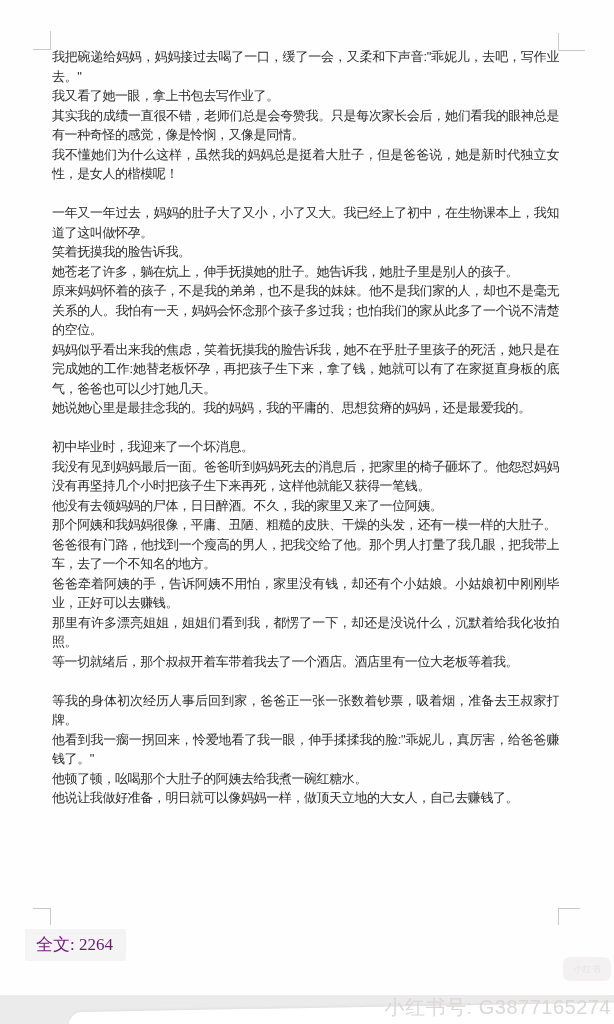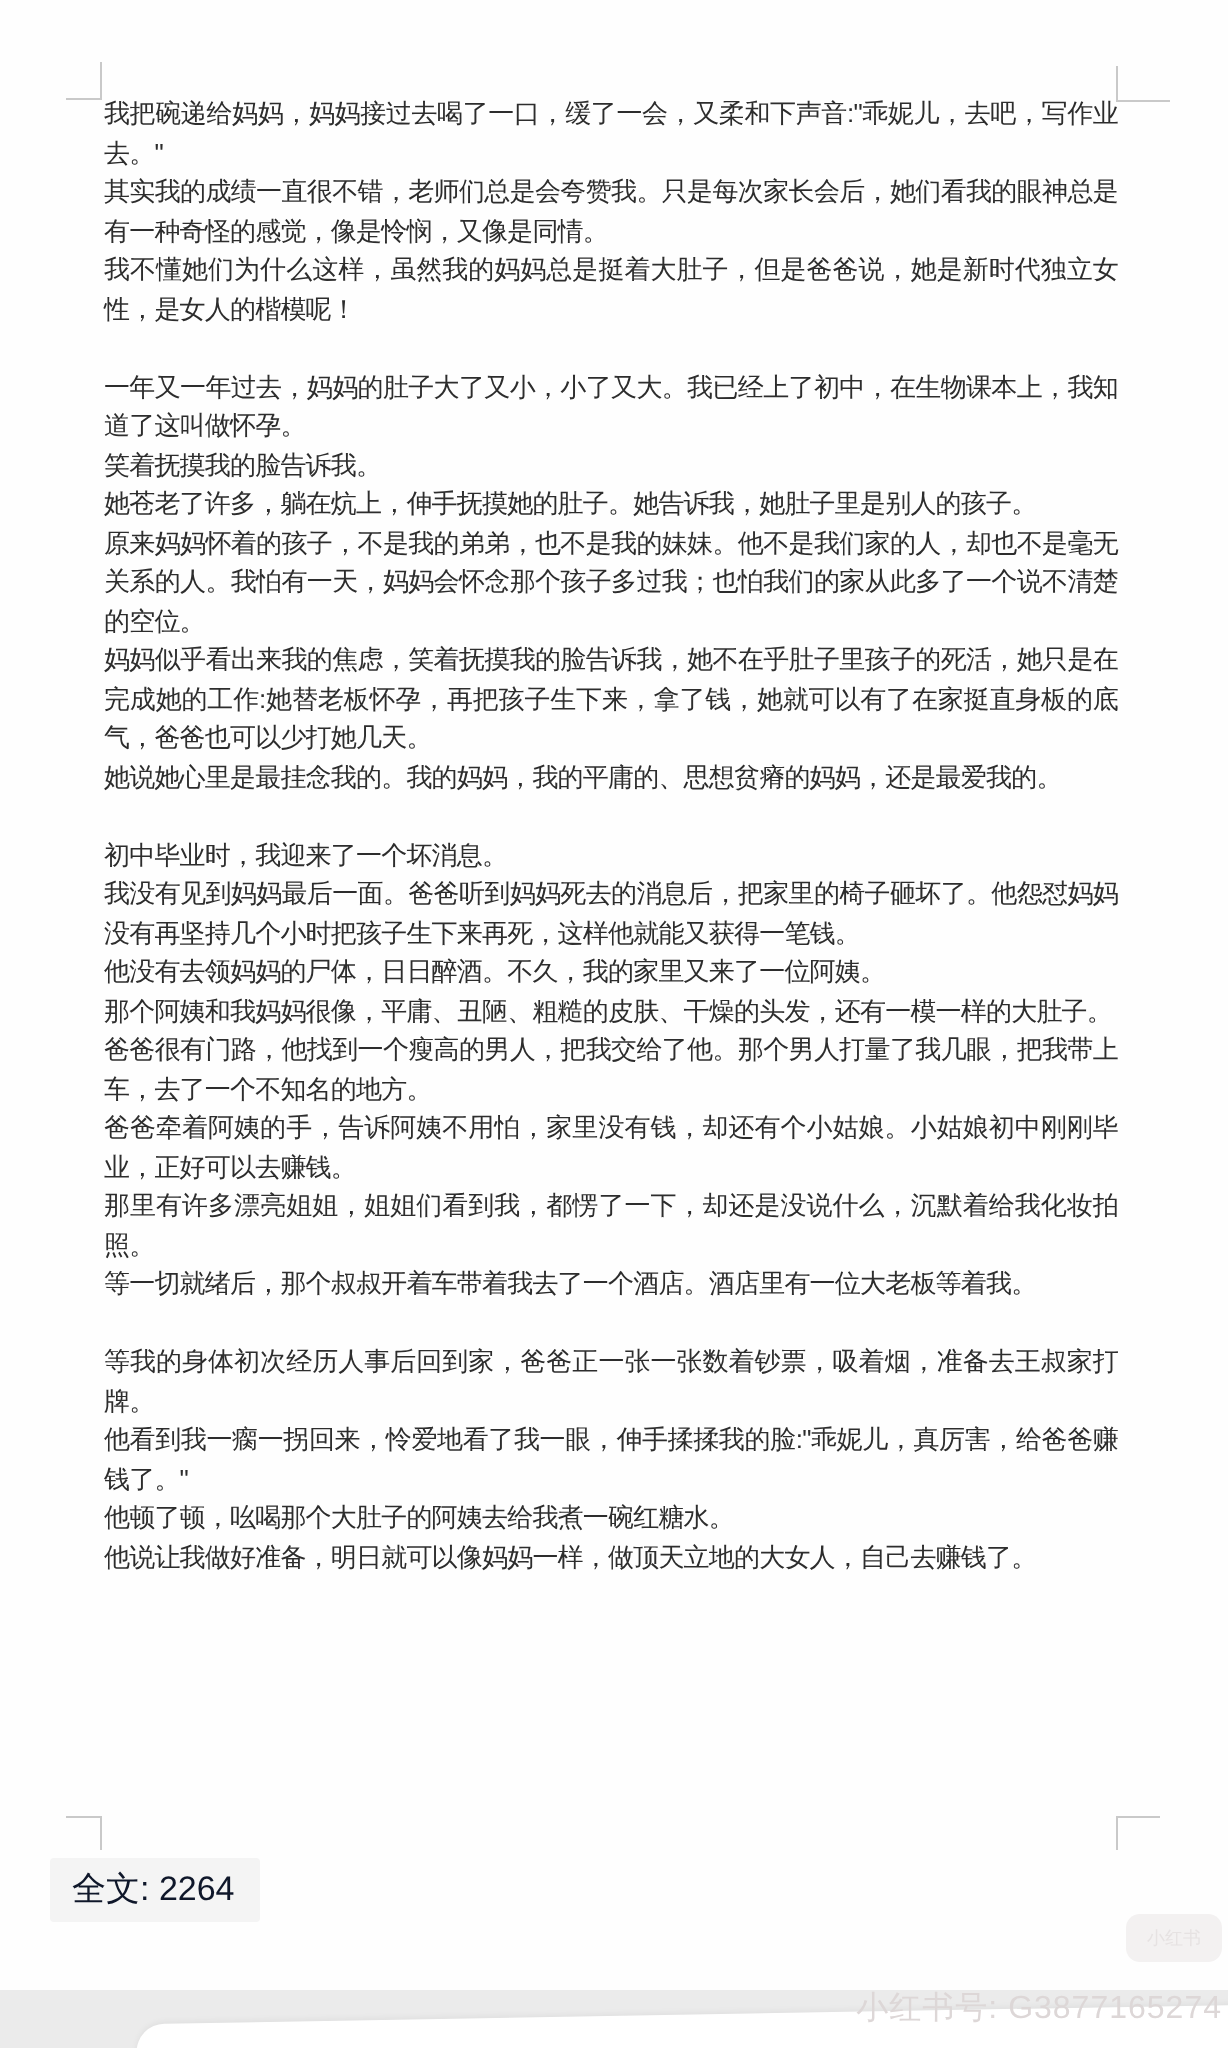--- a/index.html
+++ b/index.html
@@ -39,25 +39,26 @@
     font-weight: 400;
   }
   .para { margin: 0; }
   .spacer { height: 19.5px; }
 
   .wordcount {
     position: absolute;
     left: 25px;
     top: 929px;
     background: #f4f4f4;
-    color: #0f172a;
+    color: #701a75;
     font-size: 17px;
     line-height: 20px;
     padding: 6px 13px 6px 11px;
     border-radius: 2px;
+    font-family: Liberation Serif, serif;
   }
 
   .bottom-band {
     position: absolute;
     left: 0;
     top: 995px;
     width: 614px;
     height: 29px;
     background: #ebebeb;
   }
@@ -87,38 +88,39 @@
     display: flex;
     align-items: center;
     justify-content: center;
     z-index: 6;
   }
   .wm-id {
     position: absolute;
     right: 3px;
     top: 994px;
     color: #ddd7d7;
-    font-size: 16px;
+    font-size: 20px;
     letter-spacing: 0.5px;
     z-index: 6;
     font-weight: 400;
   }
 </style>
 </head>
 <body>
 
 <div class="page">
 
   <div class="corner tl"></div>
   <div class="corner tr"></div>
   <div class="corner bl"></div>
   <div class="corner br"></div>
 
   <div class="text-block">
       <p class="para">我把碗递给妈妈，妈妈接过去喝了一口，缓了一会，又柔和下声音:"乖妮儿，去吧，写作业去。"</p>
+      <p class="para">我又看了她一眼，拿上书包去写作业了。</p>
       <p class="para">其实我的成绩一直很不错，老师们总是会夸赞我。只是每次家长会后，她们看我的眼神总是有一种奇怪的感觉，像是怜悯，又像是同情。</p>
       <p class="para">我不懂她们为什么这样，虽然我的妈妈总是挺着大肚子，但是爸爸说，她是新时代独立女性，是女人的楷模呢！</p>
       <div class="spacer"></div>
       <p class="para">一年又一年过去，妈妈的肚子大了又小，小了又大。我已经上了初中，在生物课本上，我知道了这叫做怀孕。</p>
       <p class="para">笑着抚摸我的脸告诉我。</p>
       <p class="para">她苍老了许多，躺在炕上，伸手抚摸她的肚子。她告诉我，她肚子里是别人的孩子。</p>
       <p class="para">原来妈妈怀着的孩子，不是我的弟弟，也不是我的妹妹。他不是我们家的人，却也不是毫无关系的人。我怕有一天，妈妈会怀念那个孩子多过我；也怕我们的家从此多了一个说不清楚的空位。</p>
       <p class="para">妈妈似乎看出来我的焦虑，笑着抚摸我的脸告诉我，她不在乎肚子里孩子的死活，她只是在完成她的工作:她替老板怀孕，再把孩子生下来，拿了钱，她就可以有了在家挺直身板的底气，爸爸也可以少打她几天。</p>
       <p class="para">她说她心里是最挂念我的。我的妈妈，我的平庸的、思想贫瘠的妈妈，还是最爱我的。</p>
       <div class="spacer"></div>

